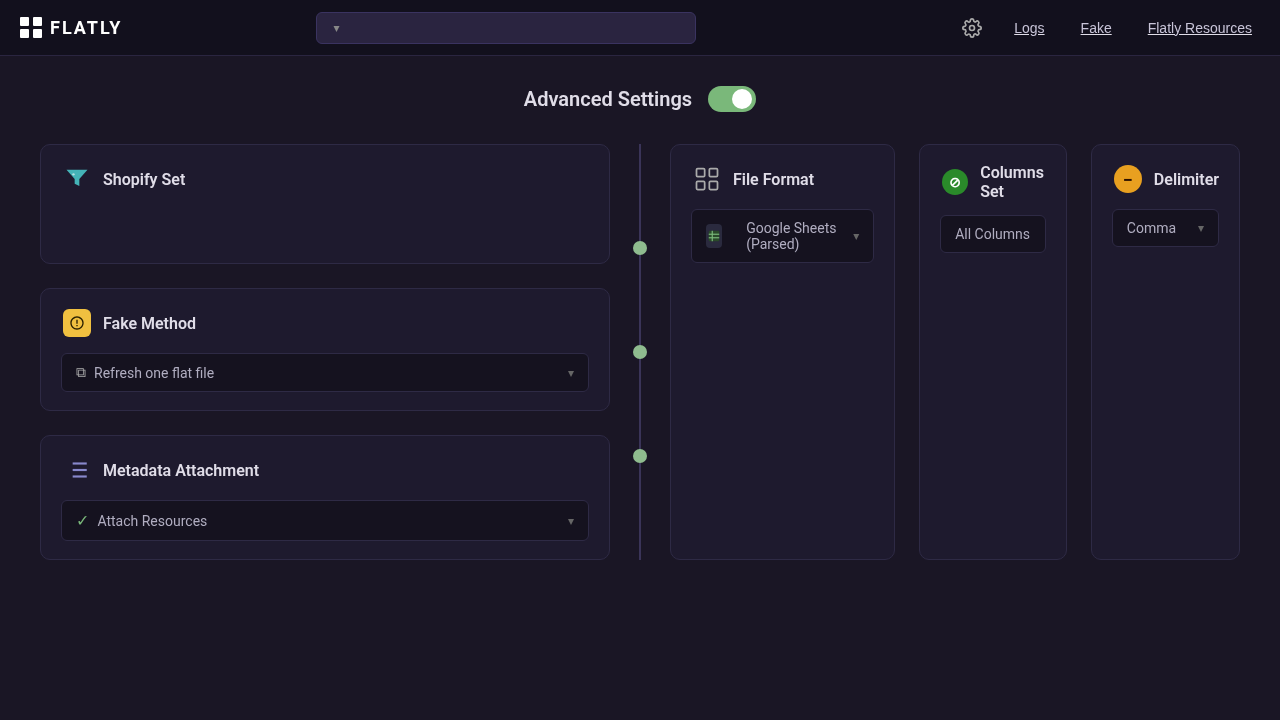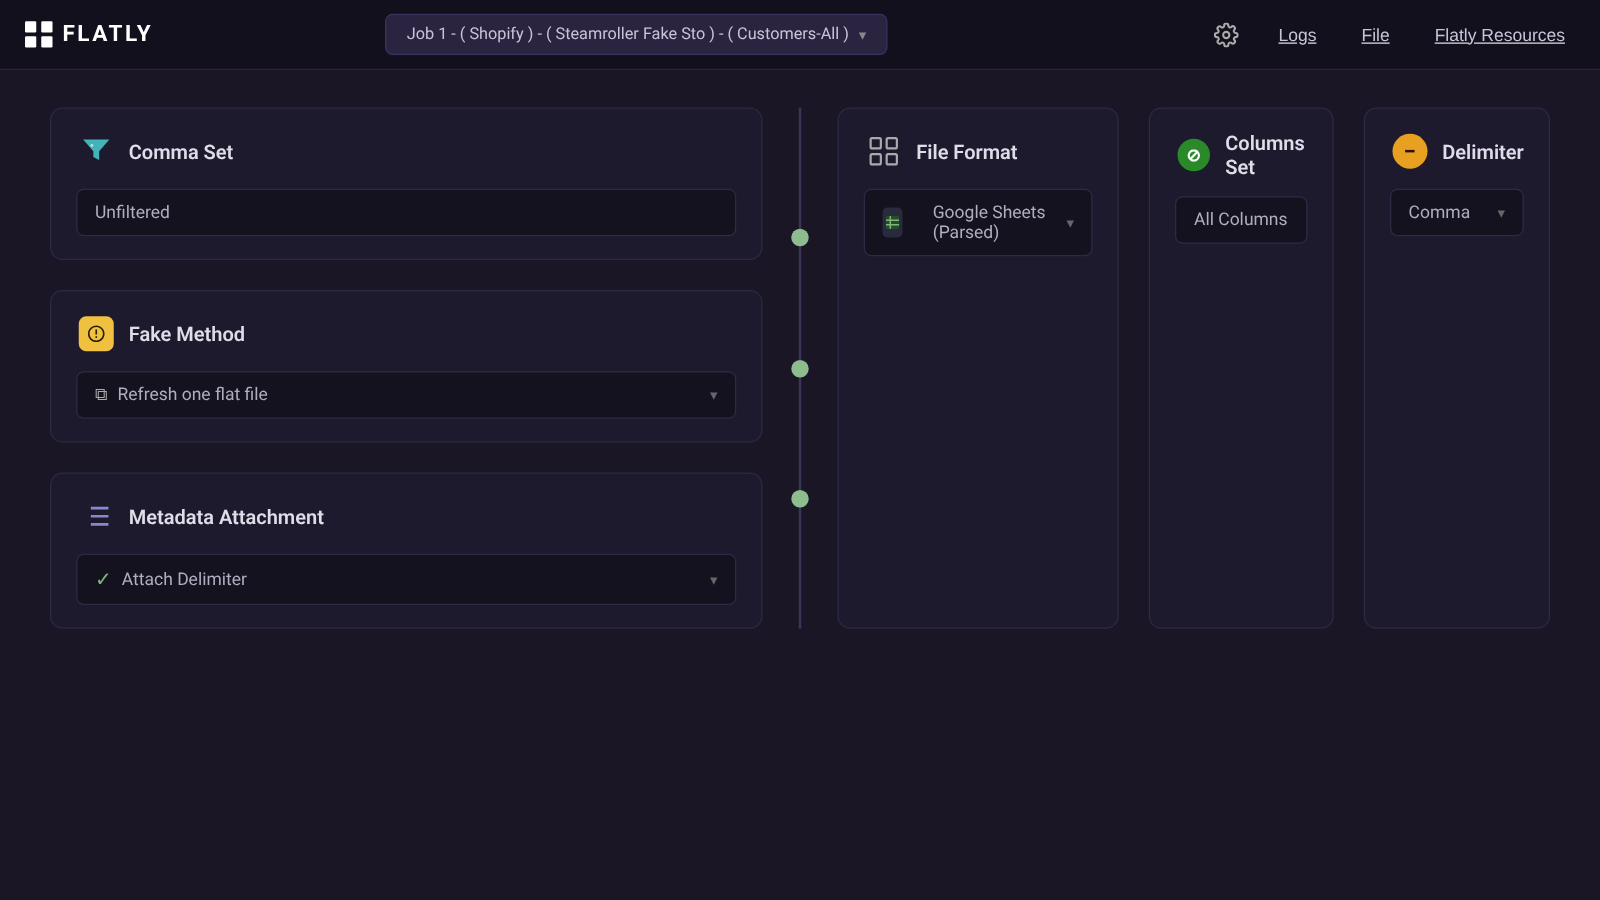--- a/index.html
+++ b/index.html
@@ -315,57 +315,57 @@
       <div class="logo-dot"></div>
       <div class="logo-dot"></div>
       <div class="logo-dot"></div>
       <div class="logo-dot"></div>
     </div>
     <span>FLATLY</span>
   </div>
 
   <div class="job-selector">
     <div class="job-dropdown">
-      <span>Job 1 - ( Shopify ) - ( Steamroller Fake Sto ) - ( Customers-All )</span>
       <span class="chevron-down">▾</span>
     </div>
   </div>
 
   <div class="nav-actions">
     <button class="nav-icon-btn">
       <svg width="20" height="20" viewBox="0 0 24 24" fill="none" stroke="#aaa" stroke-width="2">
         <circle cx="12" cy="12" r="3"></circle>
         <path d="M19.4 15a1.65 1.65 0 0 0 .33 1.82l.06.06a2 2 0 0 1-2.83 2.83l-.06-.06a1.65 1.65 0 0 0-1.82-.33 1.65 1.65 0 0 0-1 1.51V21a2 2 0 0 1-4 0v-.09A1.65 1.65 0 0 0 9 19.4a1.65 1.65 0 0 0-1.82.33l-.06.06a2 2 0 0 1-2.83-2.83l.06-.06A1.65 1.65 0 0 0 4.68 15a1.65 1.65 0 0 0-1.51-1H3a2 2 0 0 1 0-4h.09A1.65 1.65 0 0 0 4.6 9a1.65 1.65 0 0 0-.33-1.82l-.06-.06a2 2 0 0 1 2.83-2.83l.06.06A1.65 1.65 0 0 0 9 4.68a1.65 1.65 0 0 0 1-1.51V3a2 2 0 0 1 4 0v.09a1.65 1.65 0 0 0 1 1.51 1.65 1.65 0 0 0 1.82-.33l.06-.06a2 2 0 0 1 2.83 2.83l-.06.06A1.65 1.65 0 0 0 19.4 9a1.65 1.65 0 0 0 1.51 1H21a2 2 0 0 1 0 4h-.09a1.65 1.65 0 0 0-1.51 1z"></path>
       </svg>
     </button>
     <button class="nav-text-btn">Logs</button>
-    <button class="nav-text-btn">File</button>
+    <button class="nav-text-btn">Fake</button>
     <button class="nav-text-btn">Flatly Resources</button>
   </div>
 </nav>
 
 <div class="main-content">
 
+  <div class="settings-header">
+    <span class="settings-title">Advanced Settings</span>
+    <div class="toggle-switch"></div>
+  </div>
 
   <div class="pipeline-container">
 
     <div class="pipeline-left">
 
       <div class="card">
         <div class="card-header">
           <div class="card-icon">
             <svg width="28" height="28" viewBox="0 0 24 24" fill="none">
               <path d="M3 4h18l-7 8v6l-4-2V12L3 4z" fill="#4dd9d9" opacity="0.8"></path>
               <rect x="8" y="7" width="2" height="2" fill="#fff" opacity="0.6" rx="1"></rect>
             </svg>
           </div>
-          <span class="card-title">Comma Set</span>
-        </div>
-        <div class="card-value-box">
-          <span>Unfiltered</span>
+          <span class="card-title">Shopify Set</span>
         </div>
       </div>
 
       <div class="card">
         <div class="card-header">
           <div class="card-icon">
             <div class="icon-copy">
               <svg width="16" height="16" viewBox="0 0 24 24" fill="currentColor">
                 <path d="M12 2C6.48 2 2 6.48 2 12s4.48 10 10 10 10-4.48 10-10S17.52 2 12 2zm0 18c-4.41 0-8-3.59-8-8s3.59-8 8-8 8 3.59 8 8-3.59 8-8 8zm-1-13h2v6h-2zm0 8h2v2h-2z"></path>
               </svg>
@@ -392,21 +392,21 @@
               <line x1="3" y1="6" x2="3.01" y2="6"></line>
               <line x1="3" y1="12" x2="3.01" y2="12"></line>
               <line x1="3" y1="18" x2="3.01" y2="18"></line>
             </svg>
           </div>
           <span class="card-title">Metadata Attachment</span>
         </div>
         <div class="card-value-box with-arrow">
           <div style="display:flex;align-items:center;gap:8px;">
             <span class="check-icon">✓</span>
-            <span>Attach Delimiter</span>
+            <span>Attach Resources</span>
           </div>
           <span class="arrow-down">▾</span>
         </div>
       </div>
 
     </div>
 
     <div class="pipeline-center">
       <div class="pipeline-line"></div>
       <div class="pipeline-dot dot-1"></div>

